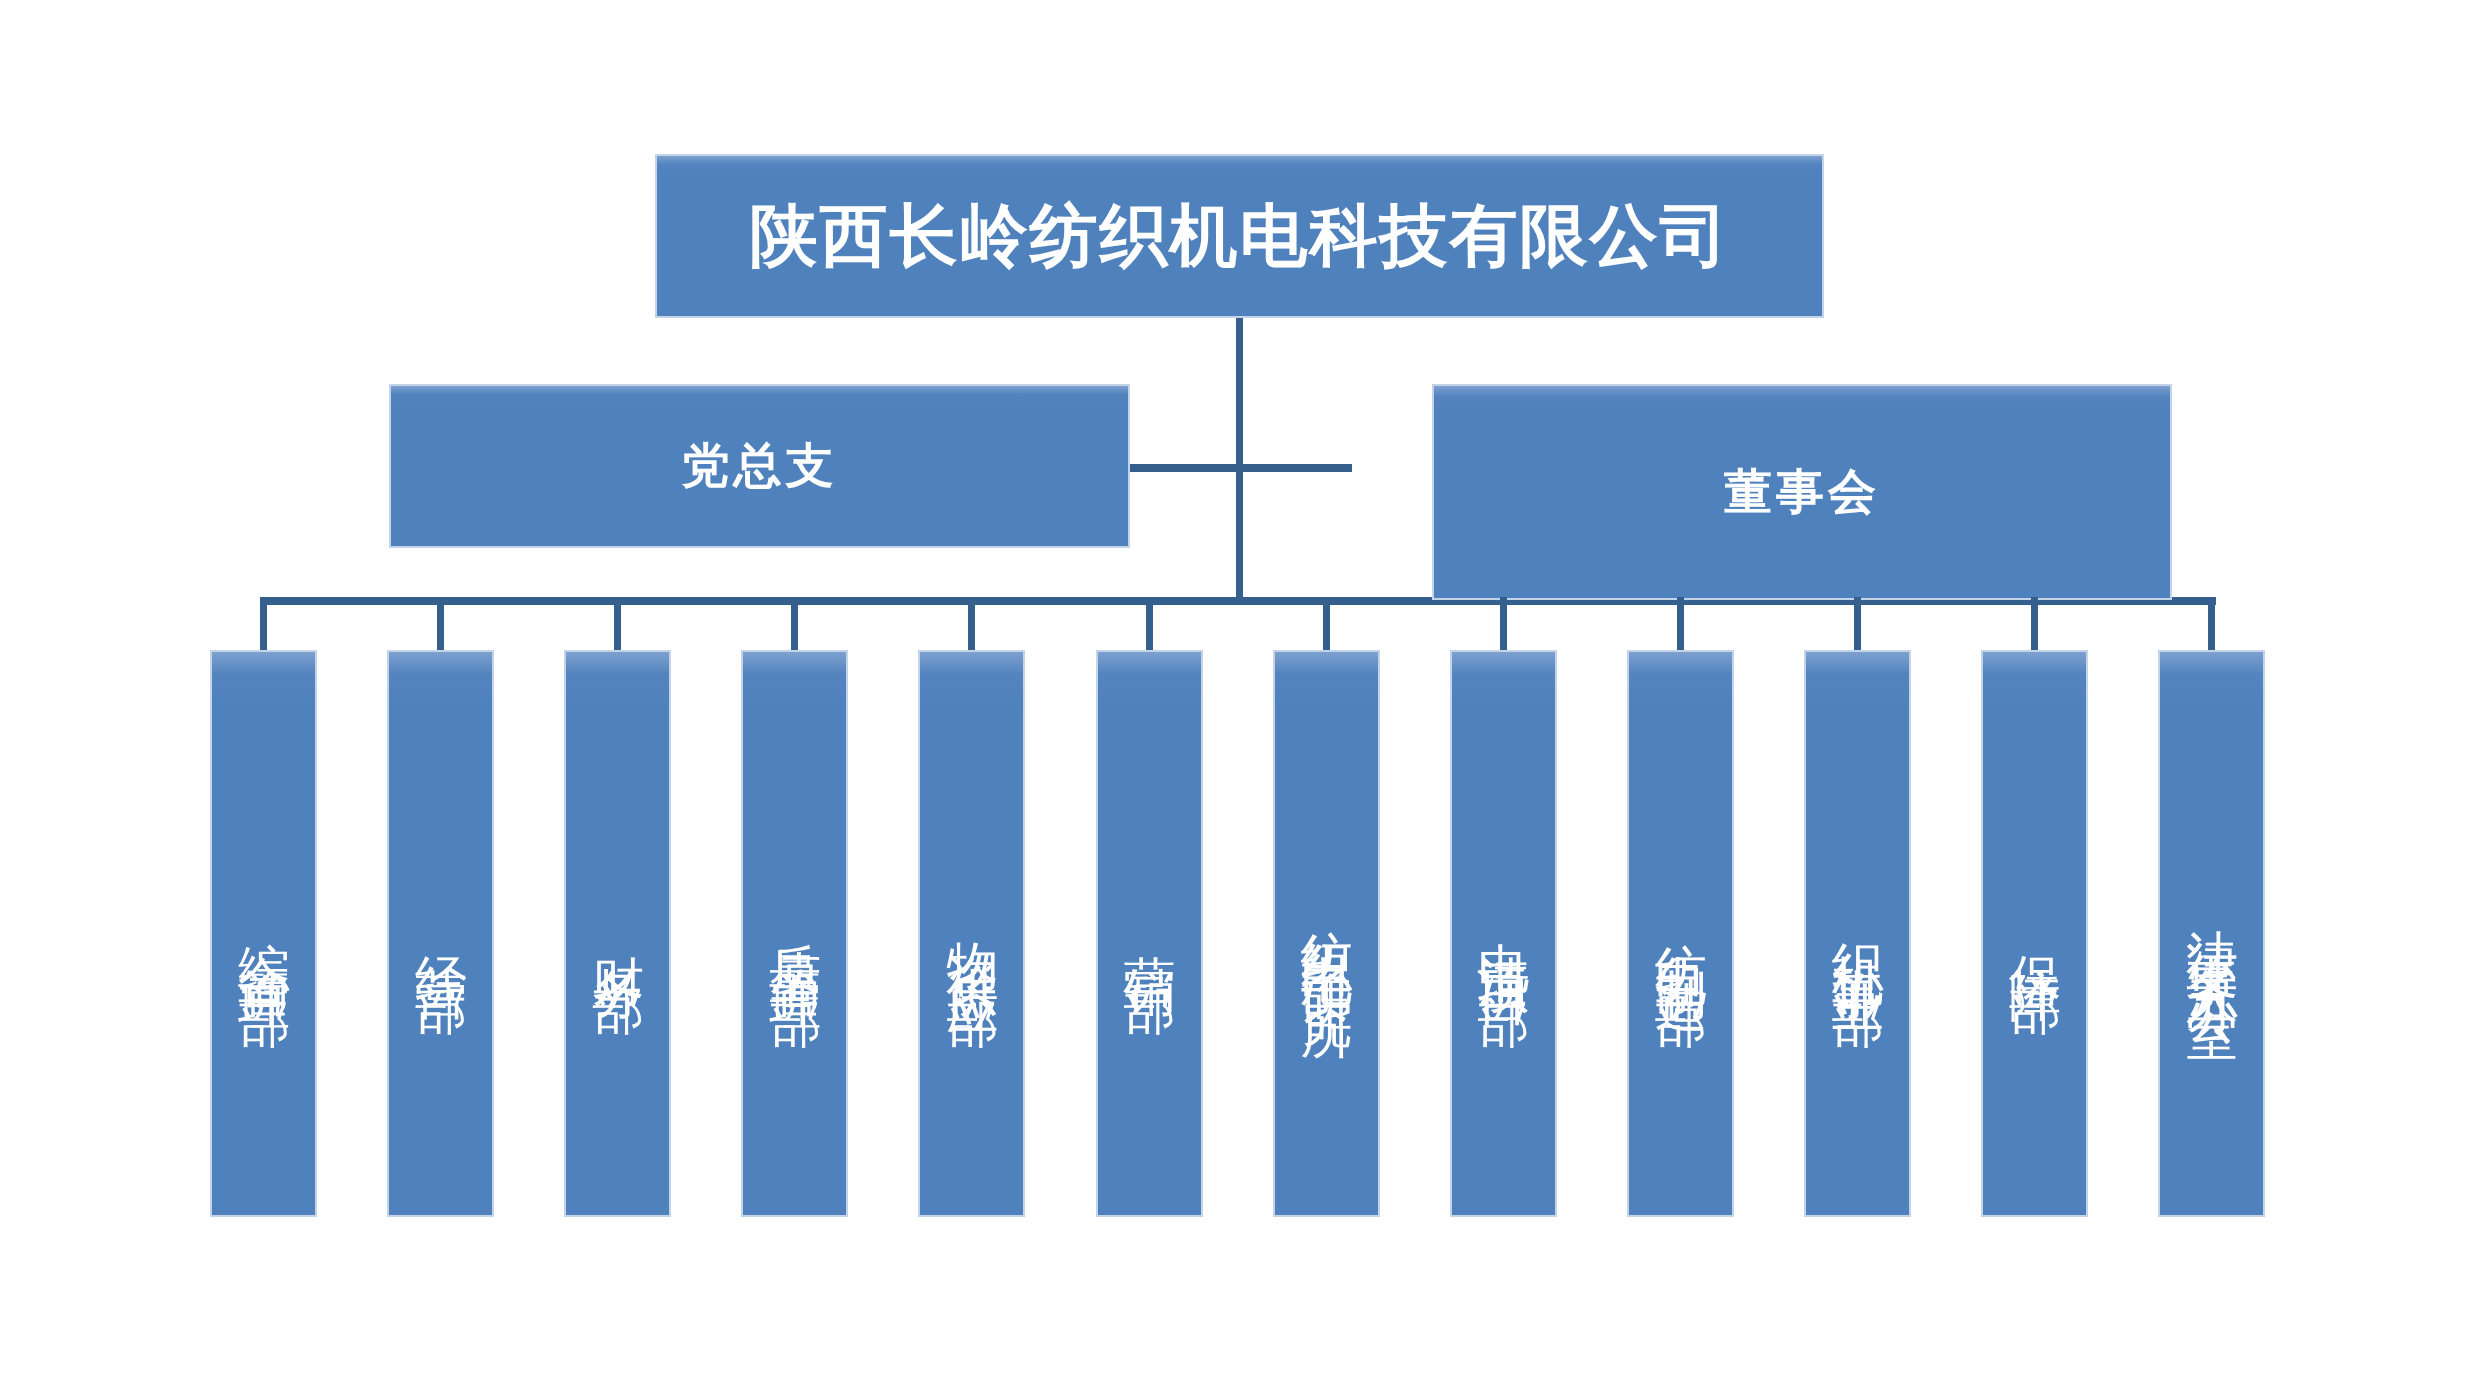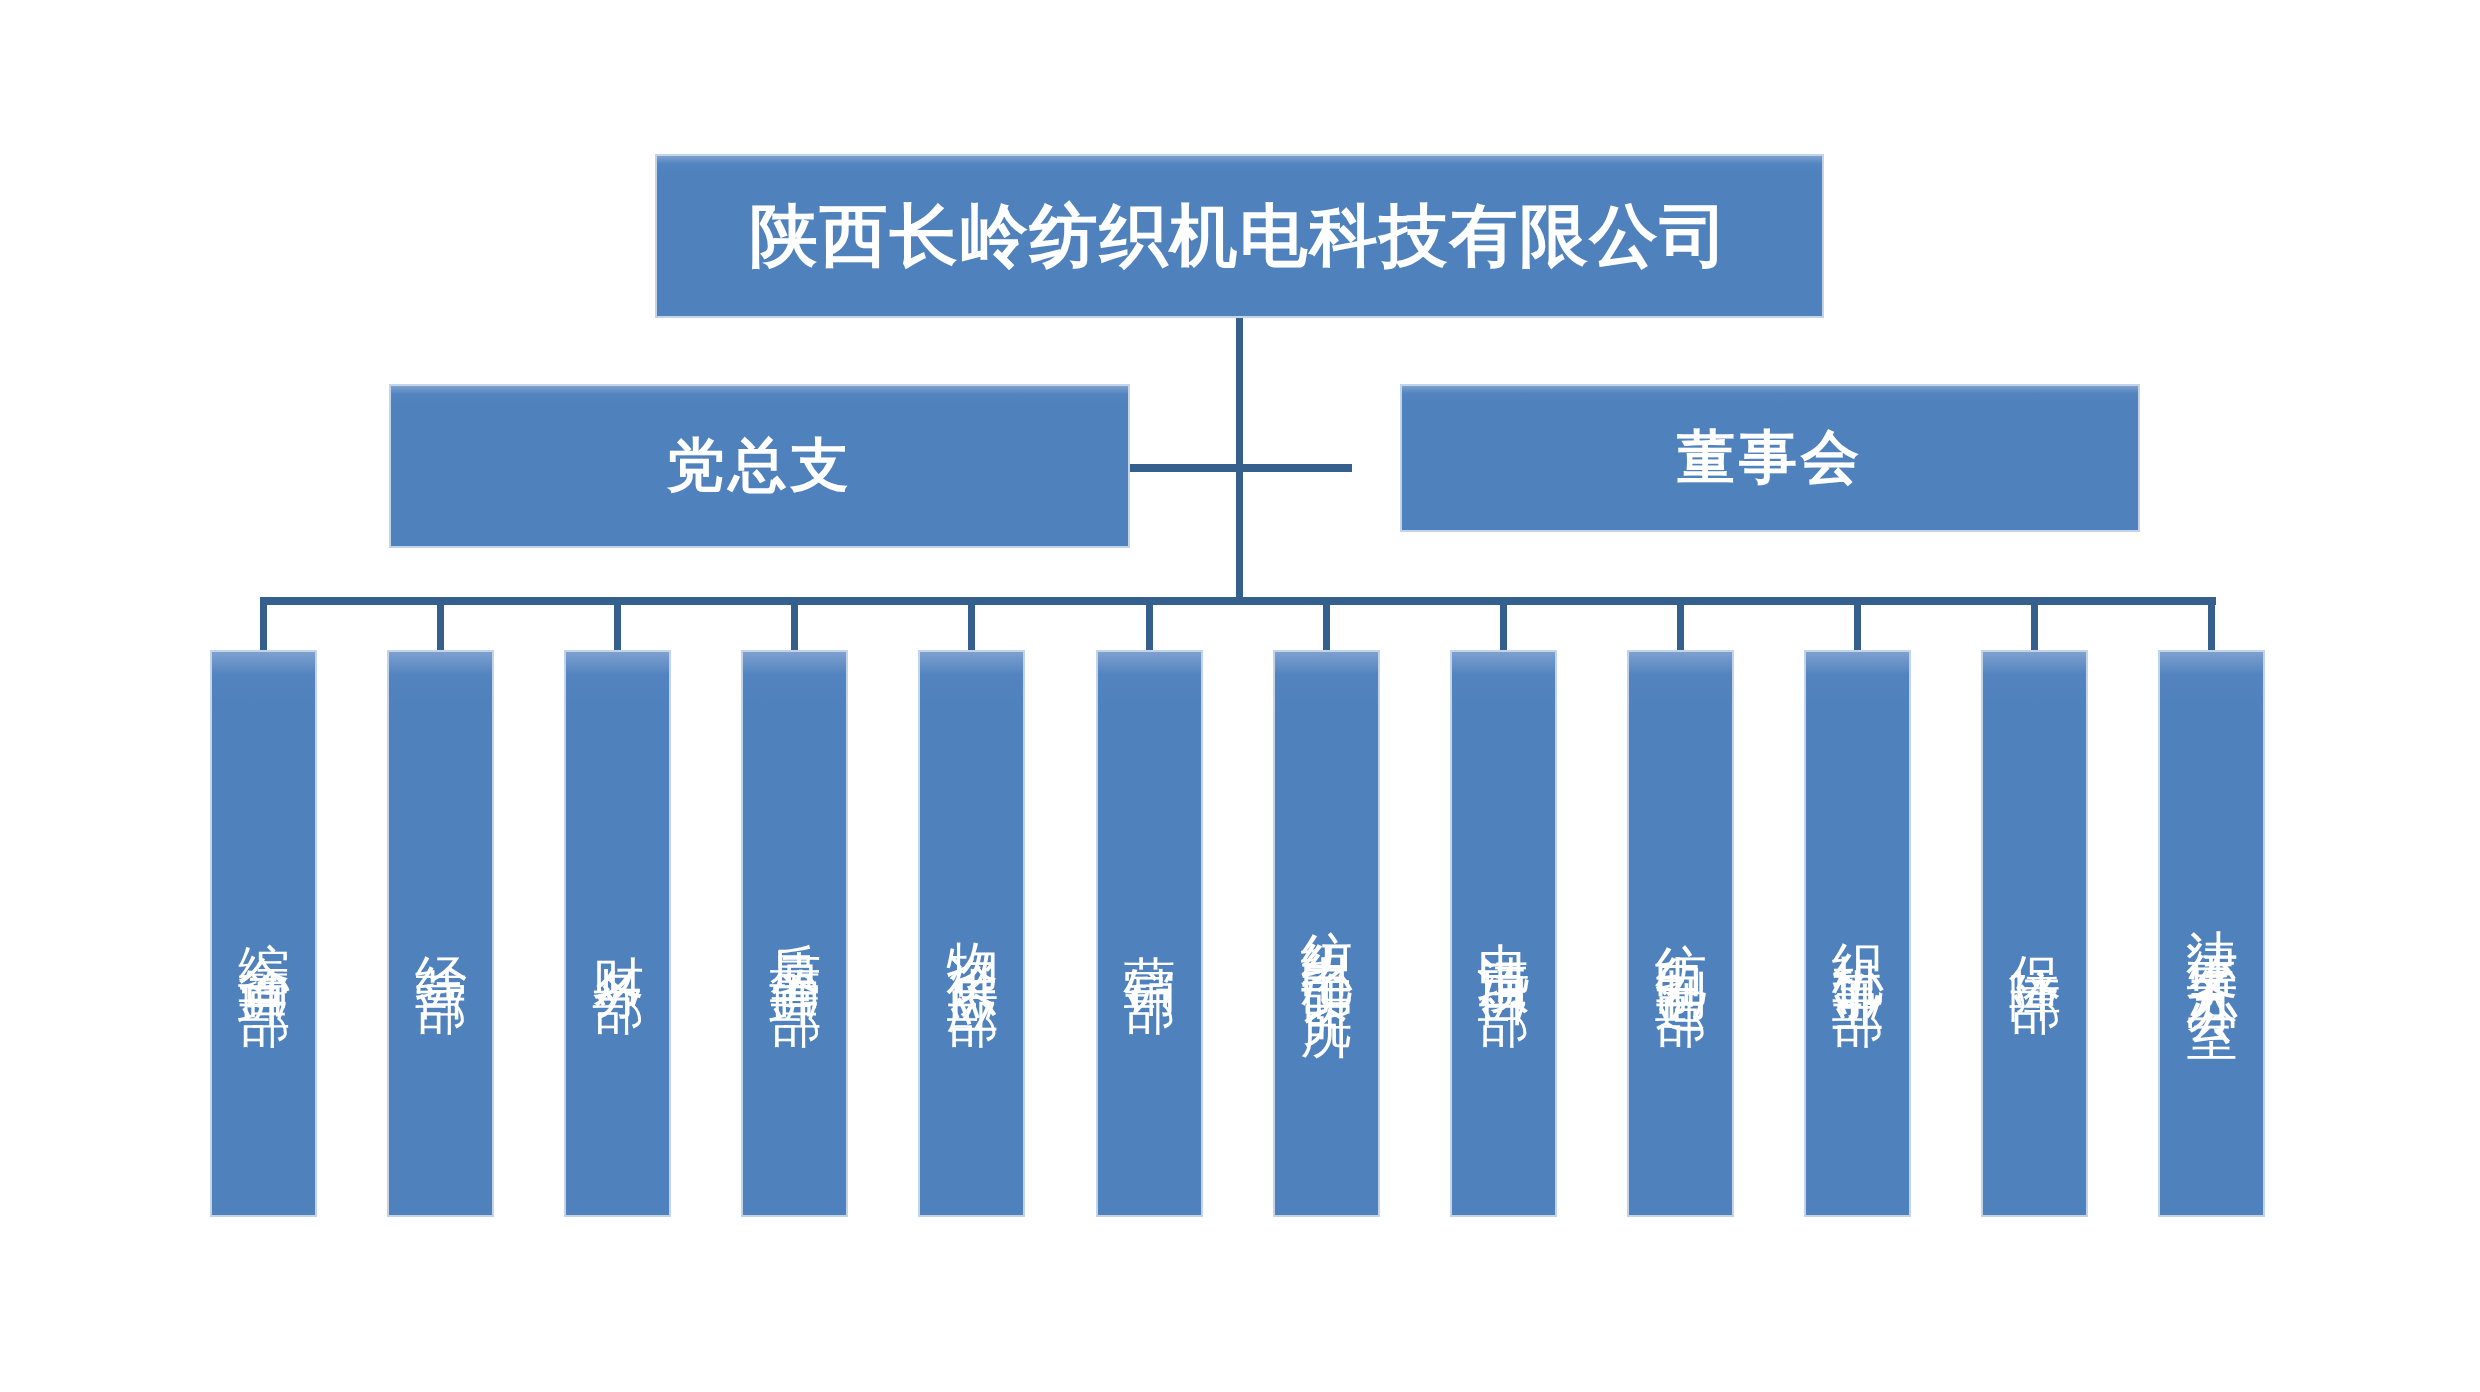--- a/index.html
+++ b/index.html
@@ -22,22 +22,22 @@
     border:2px solid #C3D3E8;
     box-sizing:border-box;
     display:flex;align-items:center;justify-content:center;
     color:#ffffff;
   }
   .box-root{
     left:655px;top:154px;width:1169px;height:164px;
     font-size:68px;font-weight:bold;letter-spacing:2px;
   }
   .box-party{left:389px;top:384px;width:741px;height:164px;}
-  .box-board{left:1400px;top:384px;width:740px;height:148px;}
-  .box-party,.box-board{font-size:58px;font-weight:bold;letter-spacing:4px;}
+  .box-board{left:1432px;top:384px;width:740px;height:216px;}
+  .box-party,.box-board{font-size:48px;font-weight:bold;letter-spacing:4px;}
   
   .dept-group{position:absolute;top:597px;width:107px;height:620px;}
   .dept-stub{position:absolute;left:50px;top:0;width:7px;height:53px;background:#35608E;}
   .dept-box{
     position:absolute;left:0;top:53px;width:107px;height:567px;
     background:linear-gradient(180deg,#7da0cf 0%,#5384bf 4%,#4F81BD 10%,#4F81BD 100%);
     border:2px solid #C3D3E8;
     box-sizing:border-box;
     display:flex;align-items:center;justify-content:center;
   }

